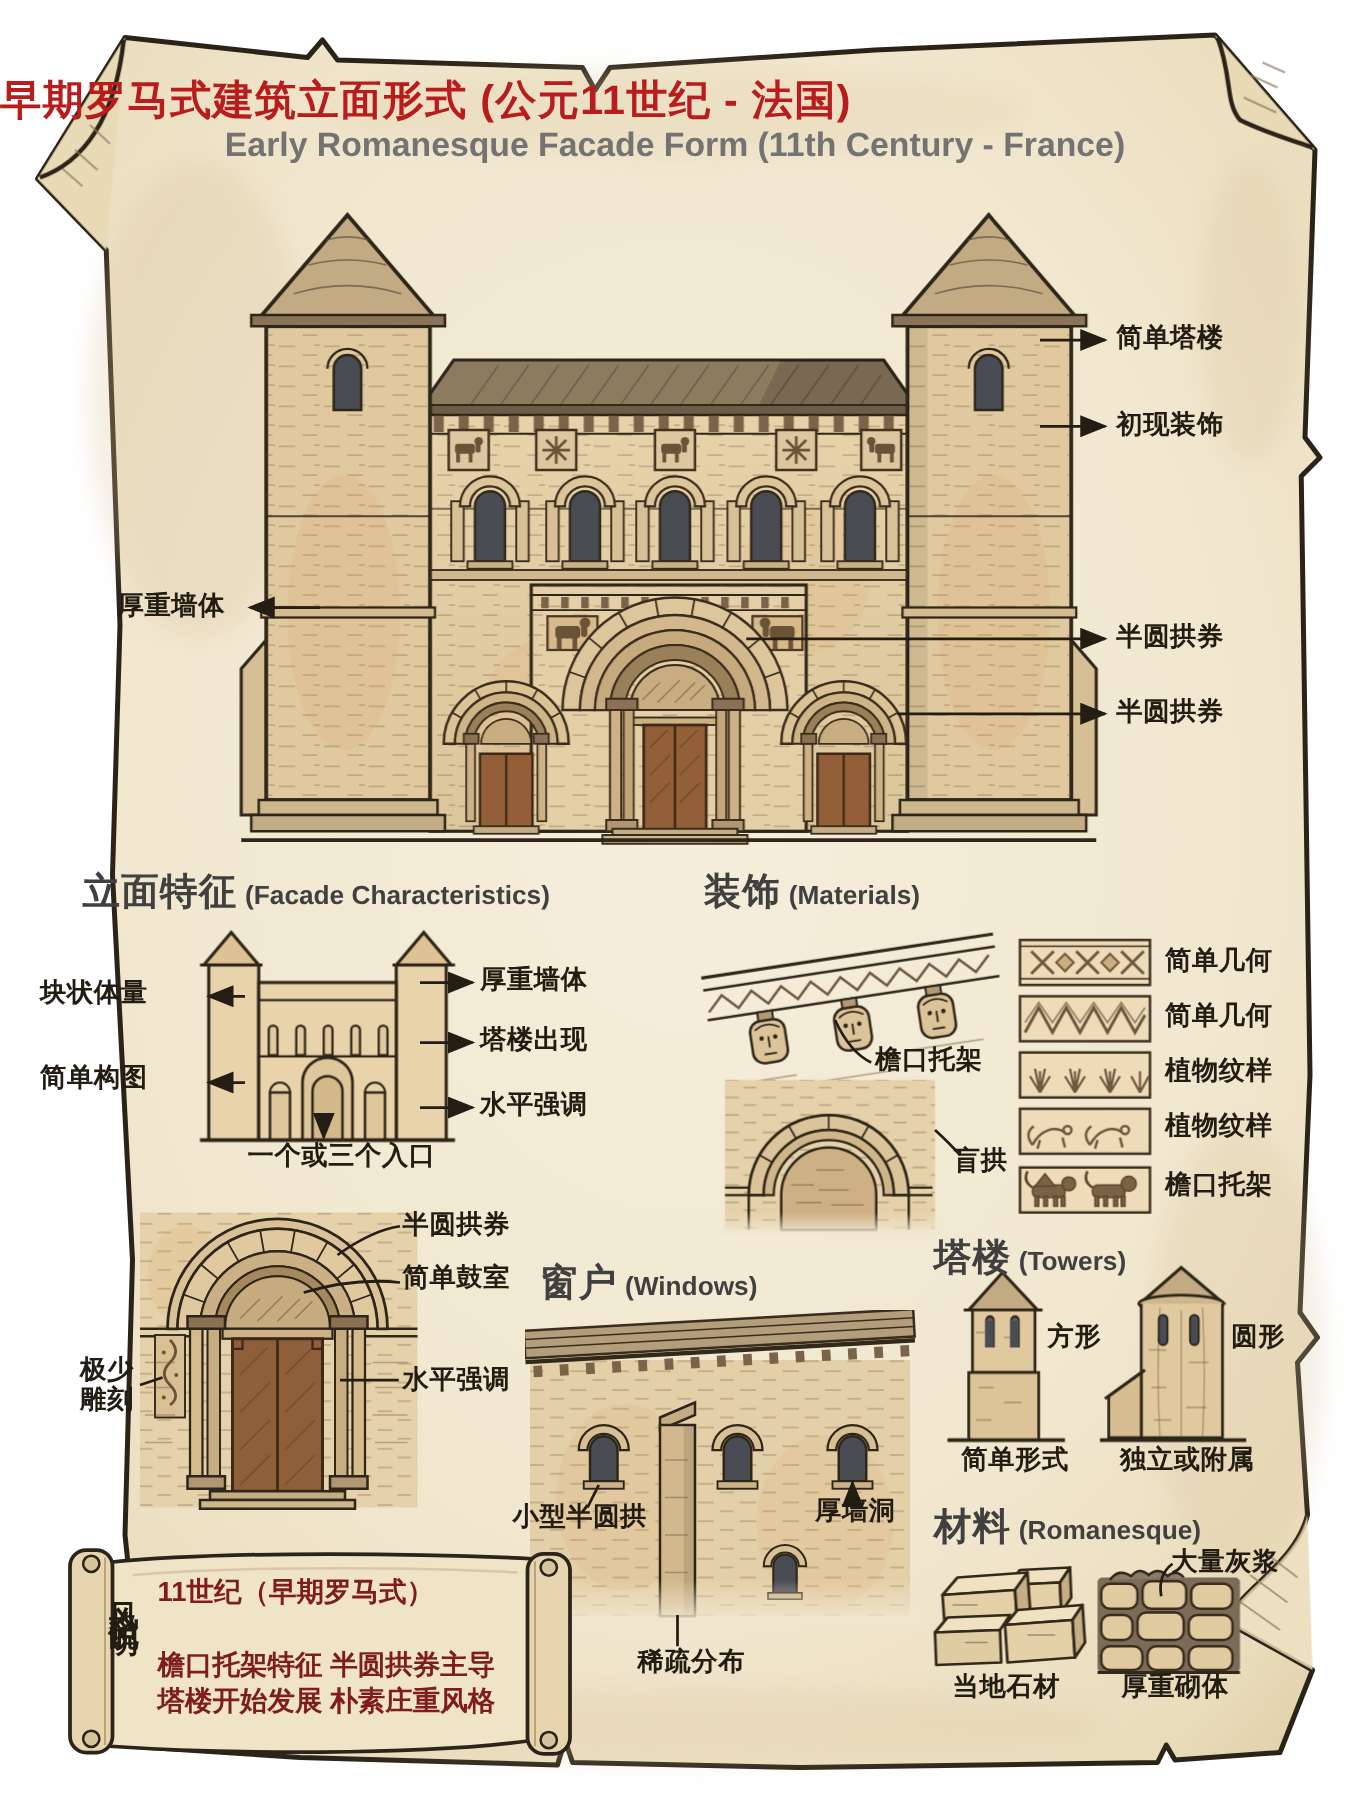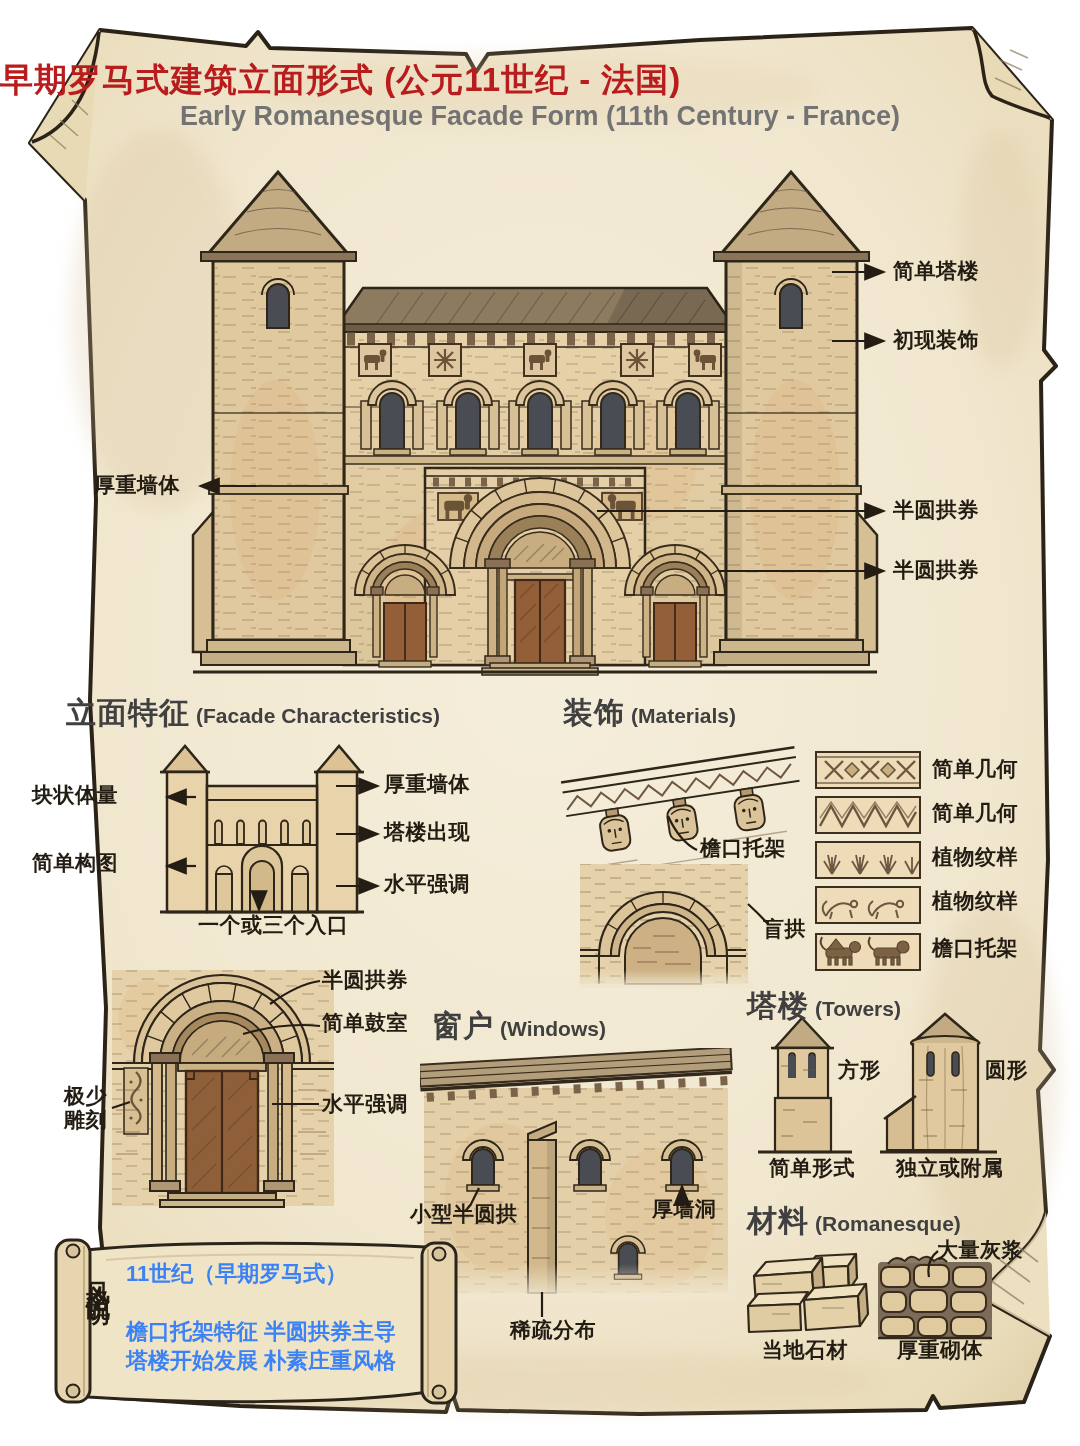--- a/index.html
+++ b/index.html
@@ -16,21 +16,21 @@
   .lbl.two-line { white-space:pre-line; text-align:left; }
   .sec-title { position:absolute; white-space:nowrap; z-index:40; color:#404040; }
   .sec-title .cn { font-weight:700; font-size:30px; letter-spacing:1px; }
   .sec-title .en { font-weight:700; font-size:21px; margin-left:6px; }
   #main-title { position:absolute; left:0; top:58px; width:1080px; text-align:left;
     font-weight:700; font-size:33px; letter-spacing:1px; color:#b91c1c; z-index:40; }
   #sub-title { position:absolute; left:0; top:101px; width:1080px; text-align:center;
     font-weight:700; font-size:27px; color:#737373; z-index:40; }
   .vtext { position:absolute; writing-mode:vertical-rl; text-orientation:upright;
     font-weight:700; font-size:24px; letter-spacing:7px; color:#221c13; z-index:40; }
-  .scroll-line { position:absolute; font-weight:700; font-size:22px; color:#3b82f6;
+  .scroll-line { position:absolute; font-weight:700; font-size:22px; color:#7f1d1d;
     white-space:nowrap; z-index:40; }
 </style>
 </head>
 <body>
 
 <div id="poster">
 
   <svg width="1080" height="1446" viewBox="0 0 1080 1446" style="left:0;top:0;z-index:0">
     <defs>
       <radialGradient id="parchG" cx="50%" cy="45%" r="75%">

